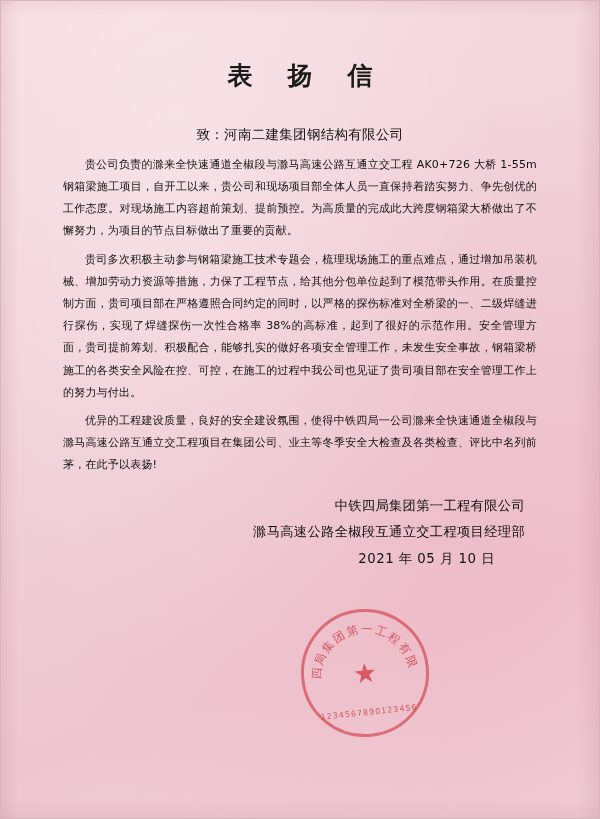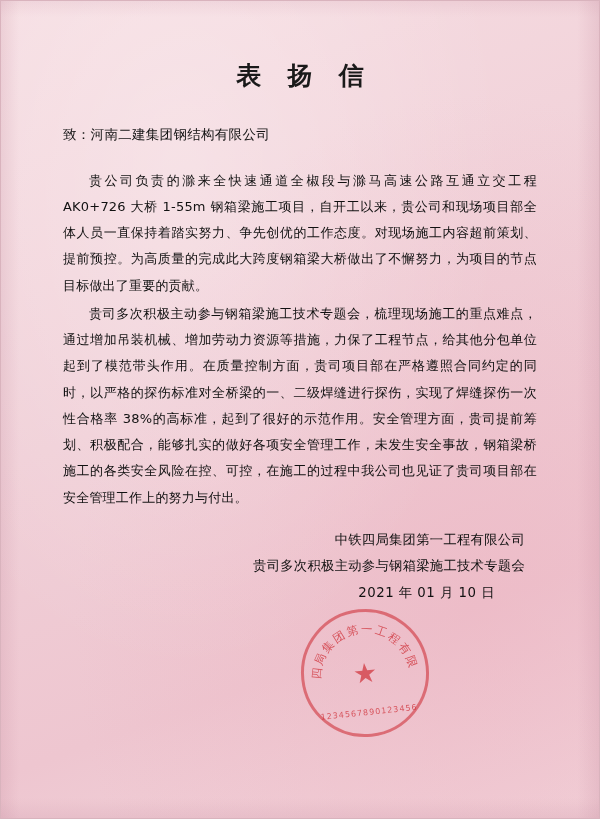--- a/index.html
+++ b/index.html
@@ -36,41 +36,42 @@
       linear-gradient(to bottom, rgba(190,130,150,0.12) 0px, rgba(190,130,150,0) 16px),
       linear-gradient(to top, rgba(190,130,150,0.16) 0px, rgba(190,130,150,0) 20px);
     pointer-events: none;
   }
   .content {
     position: relative;
     padding: 0 62px;
   }
   .doc-title {
     text-align: center;
-    font-family: Liberation Serif, serif;
+    font-family: Liberation Mono, monospace;
     font-size: 25px;
     font-weight: bold;
     letter-spacing: 10px;
     color: #1a1a1a;
     padding-top: 58px;
     padding-bottom: 30px;
     text-indent: 10px;
   }
   .salutation {
     font-size: 13.5px;
     color: #111;
     line-height: 1.9;
-    margin-bottom: 20px;
+    margin-bottom: 0;
     letter-spacing: 0.3px;
+    text-align: center;
   }
   p.body-par {
-    font-size: 13px;
+    font-size: 11px;
     line-height: 2.02;
     color: #111;
-    margin: 0 0 2px 0;
+    margin: 6px 0 2px 0;
     text-align: justify;
     text-justify: inter-ideograph;
     letter-spacing: 0.2px;
     text-indent: 2em;
   }
   .sign-block {
     margin-top: 16px;
     text-align: right;
     padding-right: 12px;
     position: relative;
@@ -136,25 +137,26 @@
 
 <div class="page">
   <div class="content">
 
     <div class="doc-title">表 扬 信</div>
 
     <div class="salutation">致：河南二建集团钢结构有限公司</div>
 
     <p class="body-par">贵公司负责的滁来全快速通道全椒段与滁马高速公路互通立交工程 AK0+726 大桥 1-55m 钢箱梁施工项目，自开工以来，贵公司和现场项目部全体人员一直保持着踏实努力、争先创优的工作态度。对现场施工内容超前策划、提前预控。为高质量的完成此大跨度钢箱梁大桥做出了不懈努力，为项目的节点目标做出了重要的贡献。</p>
     <p class="body-par">贵司多次积极主动参与钢箱梁施工技术专题会，梳理现场施工的重点难点，通过增加吊装机械、增加劳动力资源等措施，力保了工程节点，给其他分包单位起到了模范带头作用。在质量控制方面，贵司项目部在严格遵照合同约定的同时，以严格的探伤标准对全桥梁的一、二级焊缝进行探伤，实现了焊缝探伤一次性合格率 38%的高标准，起到了很好的示范作用。安全管理方面，贵司提前筹划、积极配合，能够扎实的做好各项安全管理工作，未发生安全事故，钢箱梁桥施工的各类安全风险在控、可控，在施工的过程中我公司也见证了贵司项目部在安全管理工作上的努力与付出。</p>
+    <p class="body-par">优异的工程建设质量，良好的安全建设氛围，使得中铁四局一公司滁来全快速通道全椒段与滁马高速公路互通立交工程项目在集团公司、业主等冬季安全大检查及各类检查、评比中名列前茅，在此予以表扬!</p>
 
     <div class="sign-block">
       <div class="sign-line">中铁四局集团第一工程有限公司</div>
-      <div class="sign-line">贵司多次积极主动参与钢箱梁施工技术专题会</div>
-      <div class="sign-date">2021 年 01 月 10 日</div>
+      <div class="sign-line">滁马高速公路全椒段互通立交工程项目经理部</div>
+      <div class="sign-date">2021 年 05 月 10 日</div>
     </div>
 
   </div>
 
   <div class="stamp">
     <svg class="stamp-arc" viewBox="0 0 122 122">
       <defs>
         <path id="arcpath" d="M 16,66 A 45,45 0 0 1 106,66" fill="none"></path>
       </defs>
       <text>

